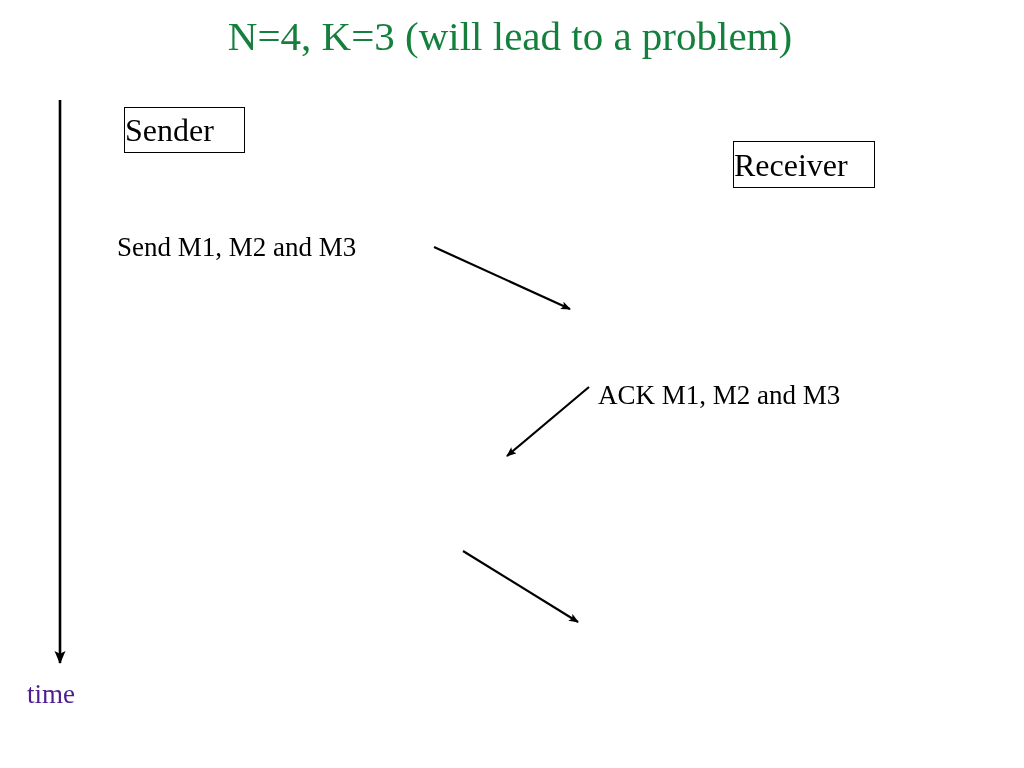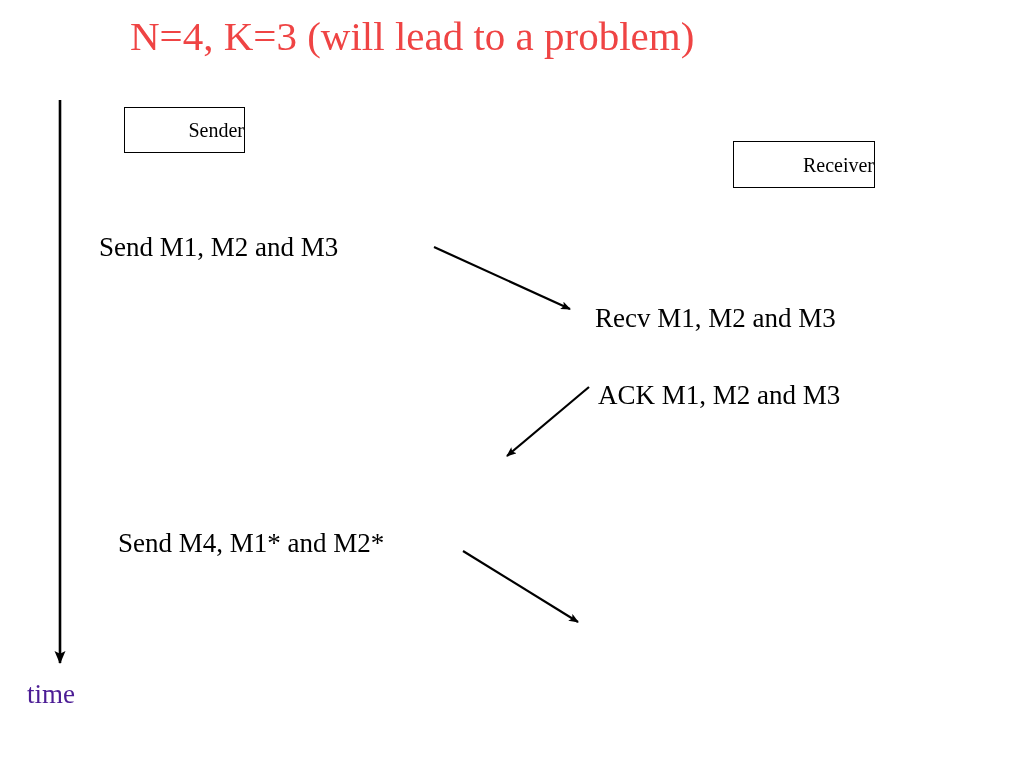--- a/index.html
+++ b/index.html
@@ -14,35 +14,36 @@
     background: #ffffff;
     overflow: hidden;
     font-family: "Liberation Serif", "DejaVu Serif", serif;
     color: #000000;
   }
   .title {
     position: absolute;
     left: 130px;
     top: 12px;
     width: 760px;
+    text-align: center;
     font-size: 41px;
     line-height: 48px;
     letter-spacing: 0px;
     white-space: nowrap;
-    color: #ef4444;
+    color: #15803d;
   }
   .role-box {
     position: absolute;
     border: 1px solid #000000;
     background: #ffffff;
     box-sizing: border-box;
     display: flex;
     align-items: center;
-    justify-content: flex-end;
-    font-size: 20px;
+    justify-content: flex-start;
+    font-size: 32px;
     line-height: 30px;
     color: #000000;
   }
   #sender-box {
     left: 124px;
     top: 107px;
     width: 121px;
     height: 46px;
   }
   #receiver-box {
@@ -52,21 +53,21 @@
     height: 47px;
     margin-top: 36px;
   }
   .msg {
     position: absolute;
     font-size: 27px;
     line-height: 32px;
     white-space: nowrap;
     color: #000000;
   }
-  #msg-send-1 { left: 99px; top: 231px; }
+  #msg-send-1 { left: 117px; top: 231px; }
   #msg-recv-1 { left: 595px; top: 302px; }
   #msg-ack-1  { left: 598px; top: 379px; }
   #msg-recvack-1 { left: 107px; top: 446px; }
   #msg-send-2 { left: 118px; top: 527px; }
   .time-label {
     position: absolute;
     left: 27px;
     top: 678px;
     font-size: 27px;
     line-height: 32px;
@@ -92,26 +93,24 @@
   <div class="role-box" id="sender-box">
     <span>Sender</span>
   </div>
 
   <div class="role-box" id="receiver-box">
     <span>Receiver</span>
   </div>
 
   <div class="msg" id="msg-send-1">Send M1, M2 and M3</div>
 
-  <div class="msg" id="msg-recv-1">Recv M1, M2 and M3</div>
 
   <div class="msg" id="msg-ack-1">ACK M1, M2 and M3</div>
 
 
-  <div class="msg" id="msg-send-2">Send M4, M1* and M2*</div>
 
   <div class="time-label">time</div>
 
   <svg class="overlay" viewBox="0 0 1024 768">
     <defs>
       <marker id="ahead" markerWidth="11" markerHeight="11" refX="9" refY="4" orient="auto" markerUnits="userSpaceOnUse">
         <path d="M0,0 L10,4 L0,8 L2.2,4 Z" fill="#000000"></path>
       </marker>
       <marker id="ahead-time" markerWidth="15" markerHeight="15" refX="12" refY="5.5" orient="auto" markerUnits="userSpaceOnUse">
         <path d="M0,0 L13,5.5 L0,11 L2.8,5.5 Z" fill="#000000"></path>

